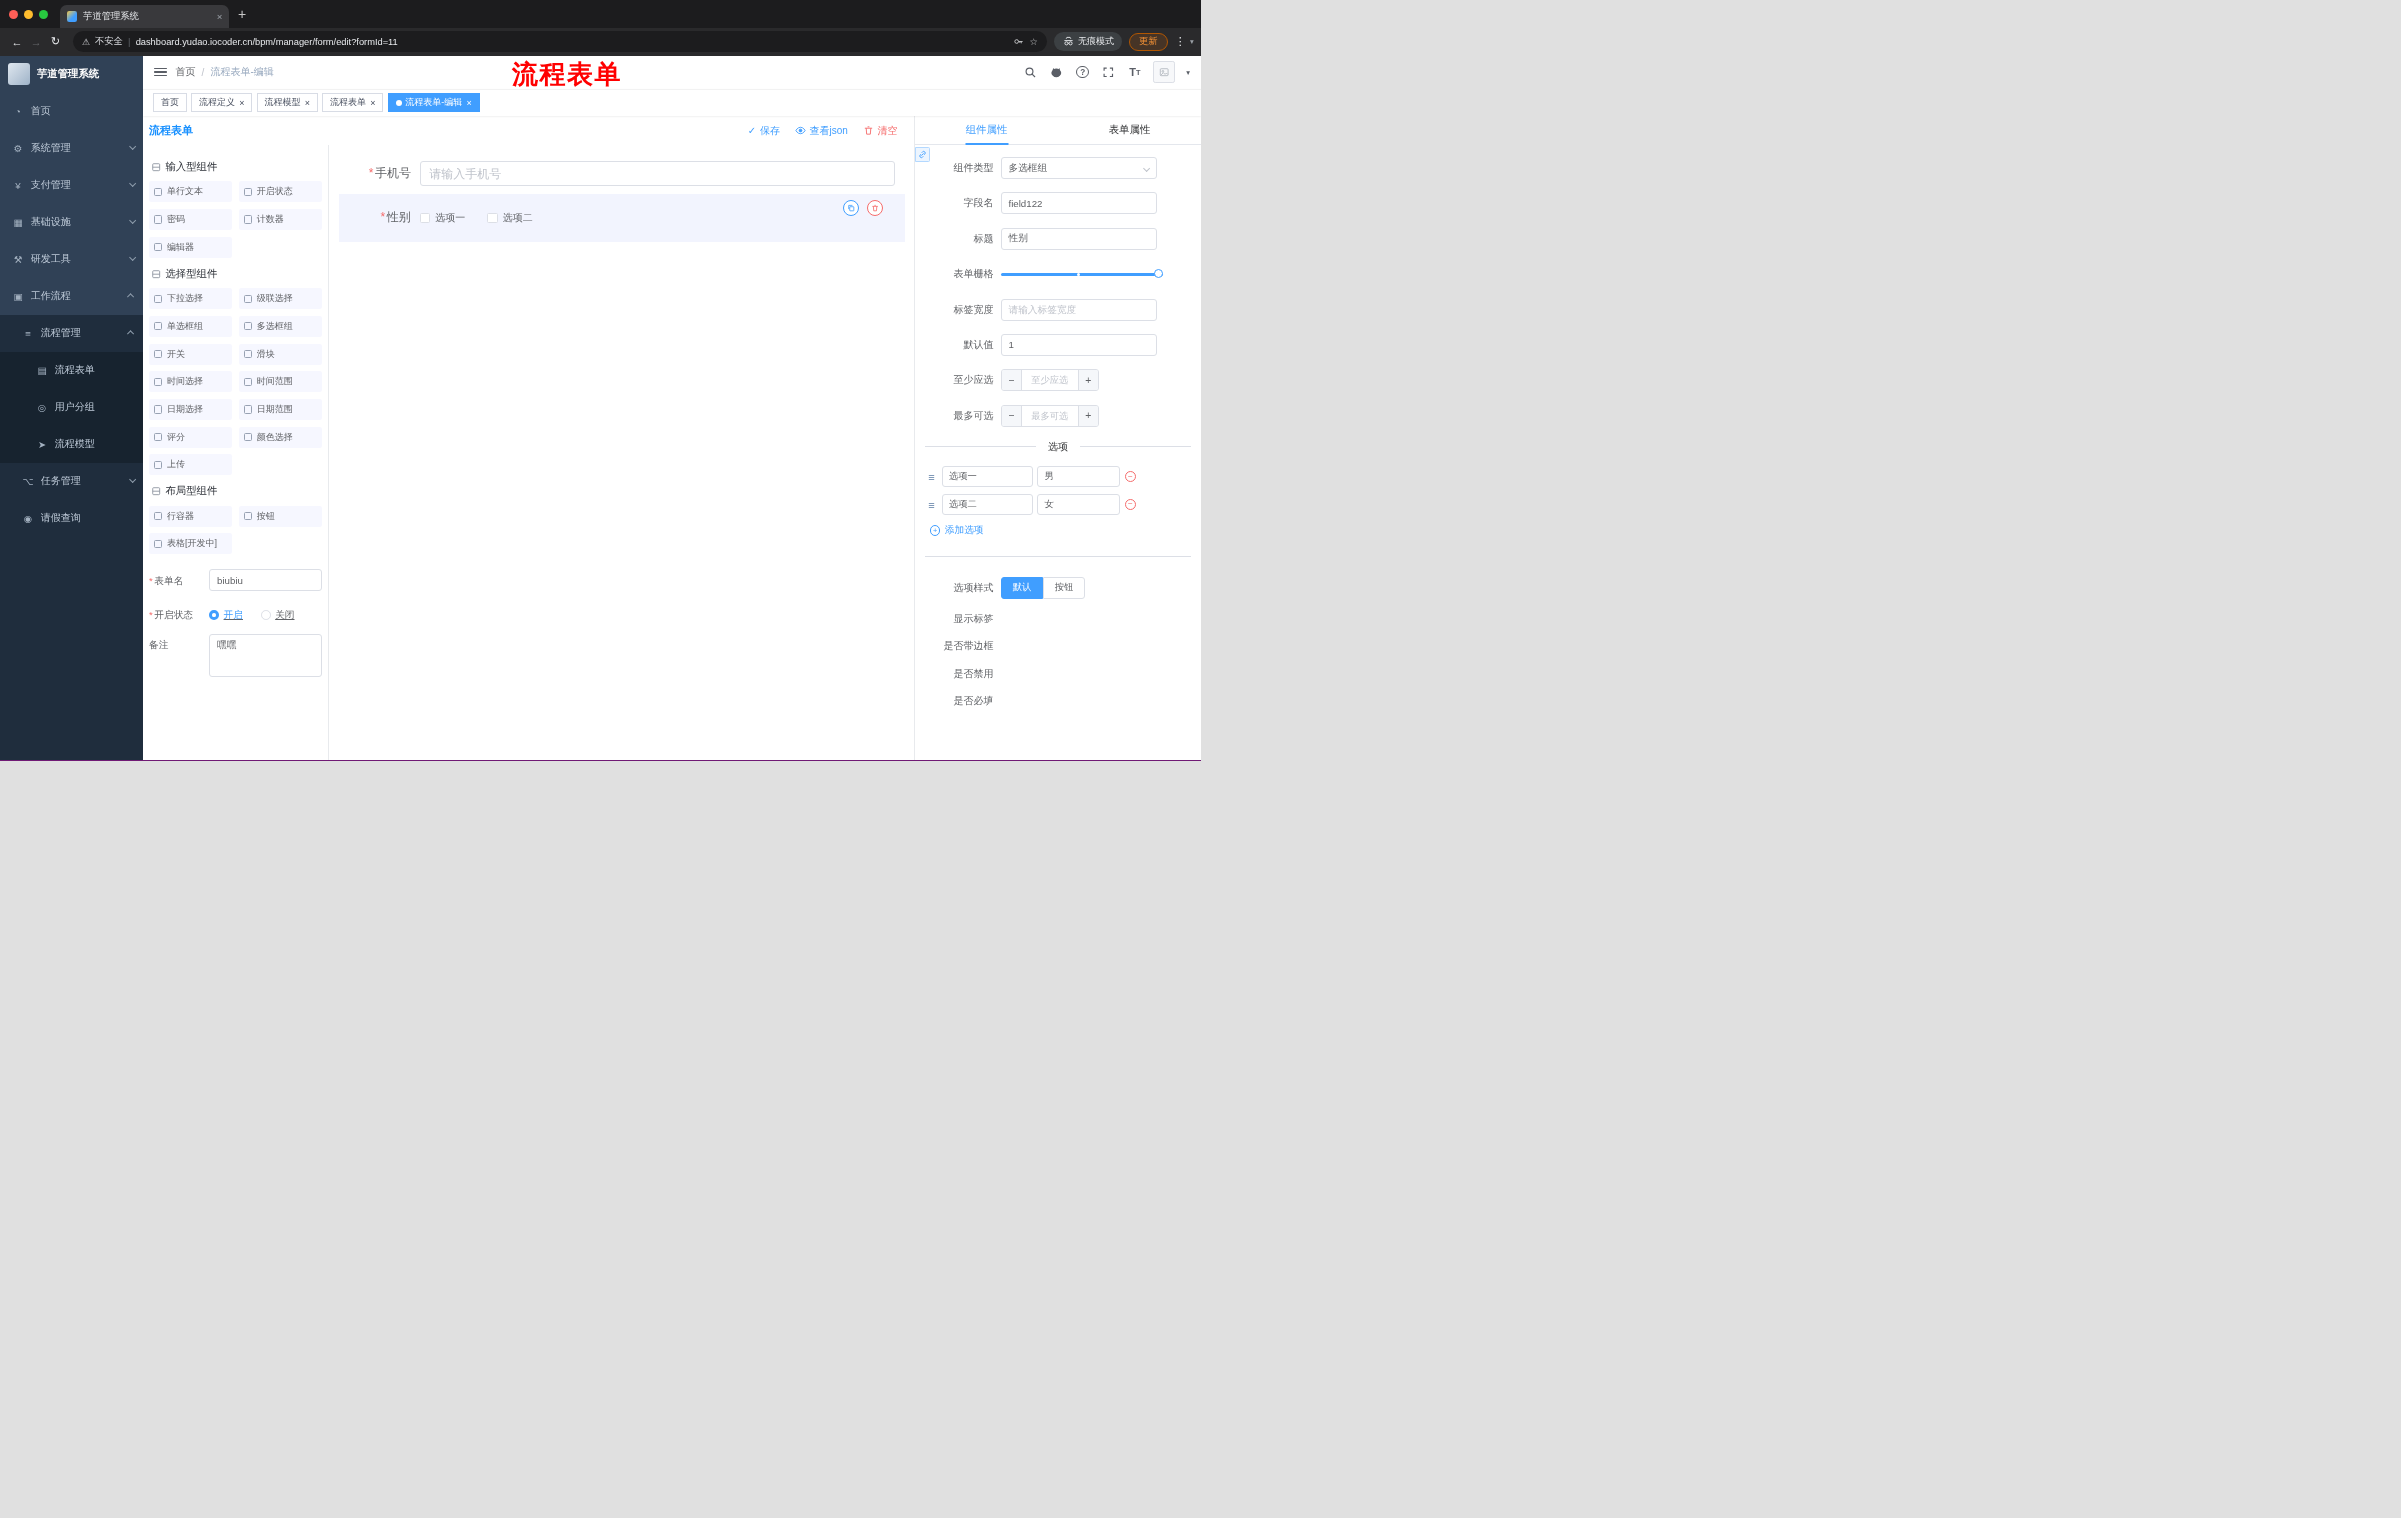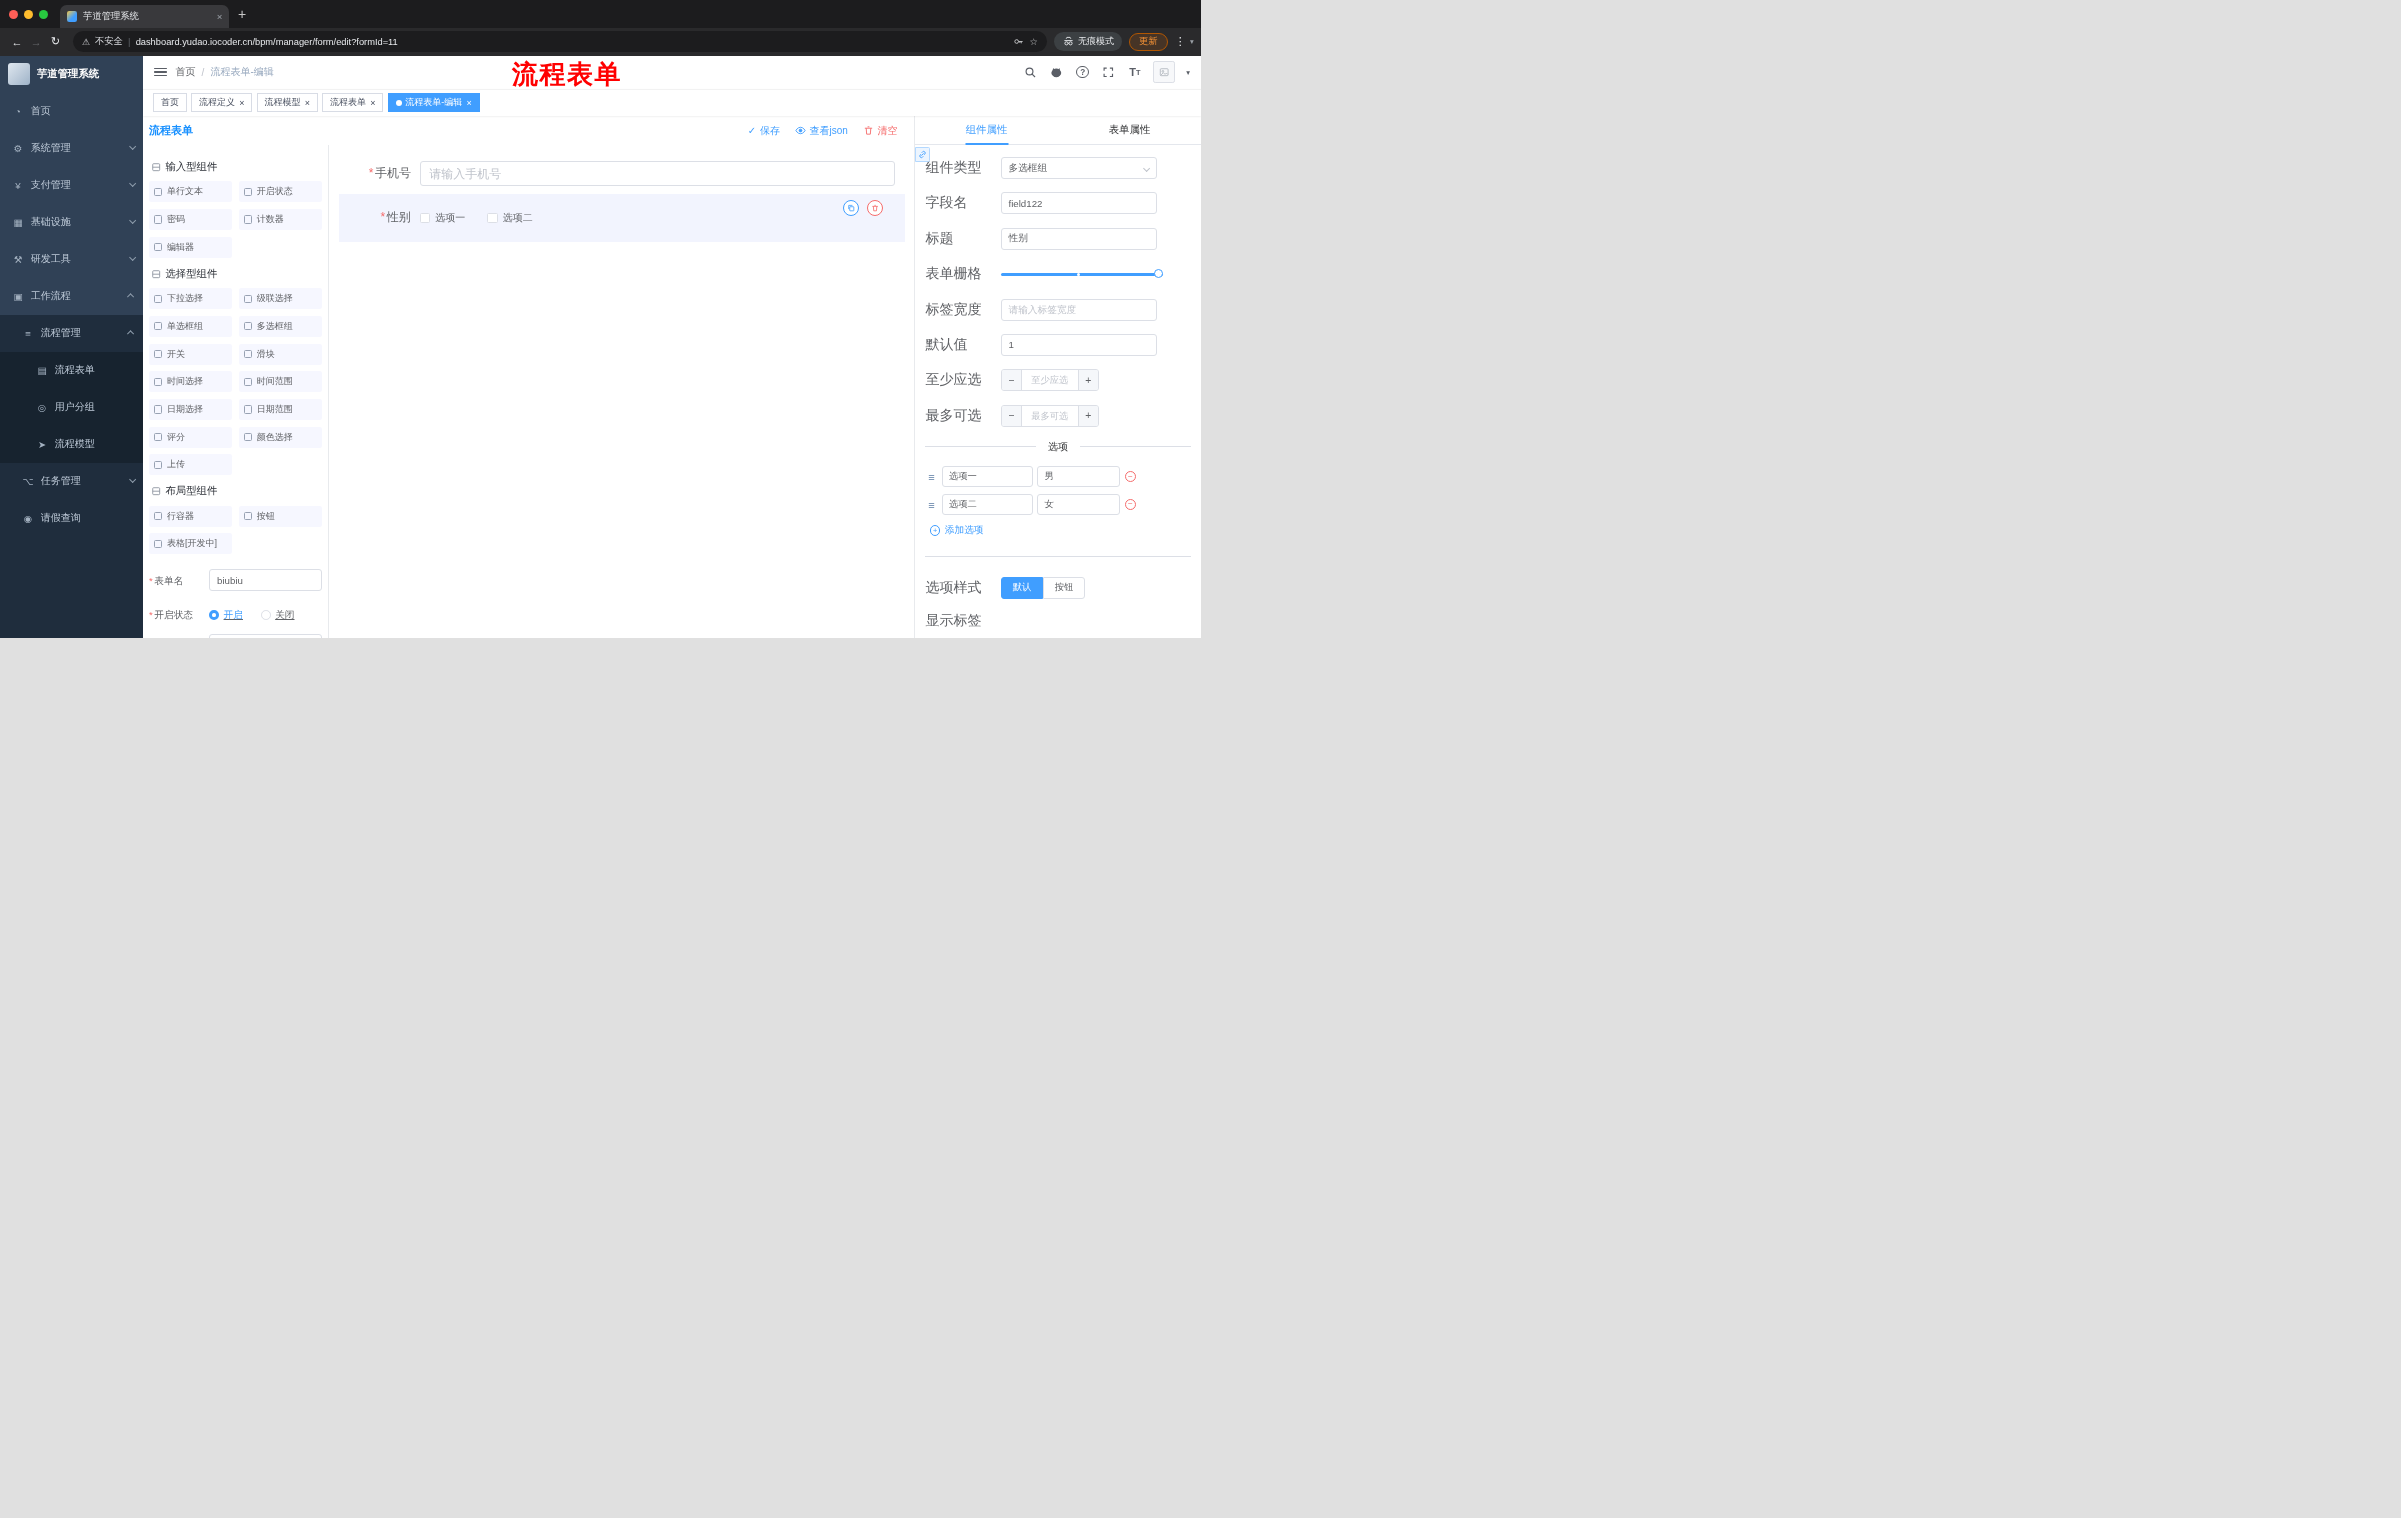--- a/index.html
+++ b/index.html
@@ -1,17 +1,17 @@
 <!DOCTYPE html>
 <html style="font-size:12px"><head>
 <meta charset="utf-8">
 <style>
   * { margin:0; padding:0; box-sizing:border-box; }
   body { font-family:"Liberation Sans","DejaVu Sans",sans-serif; background:#e0e0e0; }
-  .screen { width:1201px; height:638px; position:relative; background:#0f172a; overflow:hidden; }
+  .screen { width:1201px; height:761px; position:relative; background:#701a75; overflow:hidden; }
 
   
   .tabstrip { height:28px; background:#1c1c1e; display:flex; align-items:flex-end; padding-left:9px; }
   .lights { display:flex; gap:6px; align-self:center; margin-right:12px; }
   .light { width:9px; height:9px; border-radius:50%; }
   .l-red{background:#ff5f57;} .l-yellow{background:#febc2e;} .l-green{background:#28c840;}
   .btab { width:169px; height:23px; background:#39393c; border-radius:6.7px 6.7px 0 0; display:flex; align-items:center; padding:0 6.7px; gap:6px; color:#e8eaed; font-size:9.3px; }
   .btab .fav { width:10.4px; height:10.4px; border-radius:2.2px; background:linear-gradient(135deg,#f7c948 0%,#409eff 60%); flex-shrink:0; }
   .btab .t { flex:1; white-space:nowrap; overflow:hidden; }
   .btab .x { color:#9aa0a6; font-size:9.7px; }
@@ -129,21 +129,21 @@
   
   .props { width:287px; flex-shrink:0; border-left:0.7px solid #e8eaed; display:flex; flex-direction:column; position:relative; }
   .ptabs { height:29px; display:flex; border-bottom:0.7px solid #e4e7ed; flex-shrink:0; }
   .ptab { flex:1; display:flex; align-items:center; justify-content:center; font-size:10.4px; color:#303133; position:relative; cursor:pointer; }
   .ptab.active { color:#409eff; }
   .ptab.active::after { content:""; position:absolute; bottom:-0.7px; left:50%; transform:translateX(-50%); width:43px; height:1.5px; background:#409eff; }
   .link-chip { position:absolute; left:0; top:30.5px; width:15px; height:15px; background:#ecf5ff; border:0.7px solid #b3d8ff; border-radius:0 1.5px 1.5px 0; color:#409eff; display:flex; align-items:center; justify-content:center; z-index:3; }
   .link-chip svg { width:9px; height:9px; }
   .pbody { flex:1; padding:12px 0 0 10.4px; overflow:hidden; }
   .prow { display:flex; align-items:center; margin-bottom:13.4px; }
-  .plabel { width:68px; flex-shrink:0; text-align:left; font-size:14px; color:#606266; margin-right:7.4px;font-family:Liberation Serif, serif; }
+  .plabel { width:68px; flex-shrink:0; text-align:right; font-size:10px; color:#606266; margin-right:7.4px;font-family:Liberation Serif, serif; }
   .pctl { width:156px; position:relative; }
   .p-input { width:156px; height:22px; border:0.7px solid #dcdfe6; border-radius:3px; padding:0 6.7px; font-size:9.7px; color:#606266; outline:none; font-family:inherit; background:#fff; }
   .p-input::placeholder { color:#c0c4cc; }
   .fsel { width:156px; height:22px; border:0.7px solid #dcdfe6; border-radius:3px; padding:0 18px 0 6.7px; font-size:9.7px; color:#606266; display:flex; align-items:center; position:relative; cursor:pointer; background:#fff; }
   .fsel .sarr { position:absolute; right:6.7px; top:8.2px; width:5.2px; height:5.2px; border-right:1.1px solid #c0c4cc; border-bottom:1.1px solid #c0c4cc; transform:rotate(45deg); }
   .slider { width:162px; height:22px; position:relative; display:flex; align-items:center; }
   .slider .track { width:100%; height:3px; border-radius:1.5px; background:#409eff; }
   .slider .stop { position:absolute; left:47%; top:9.7px; width:3px; height:3px; border-radius:50%; background:#fff; }
   .slider .handle { position:absolute; right:-0.7px; top:6px; width:9px; height:9px; border:1.5px solid #409eff; border-radius:50%; background:#fff; cursor:grab; }
   .stepper { display:flex; width:98px; height:22px; border:0.7px solid #dcdfe6; border-radius:3px; overflow:hidden; background:#fff; }

